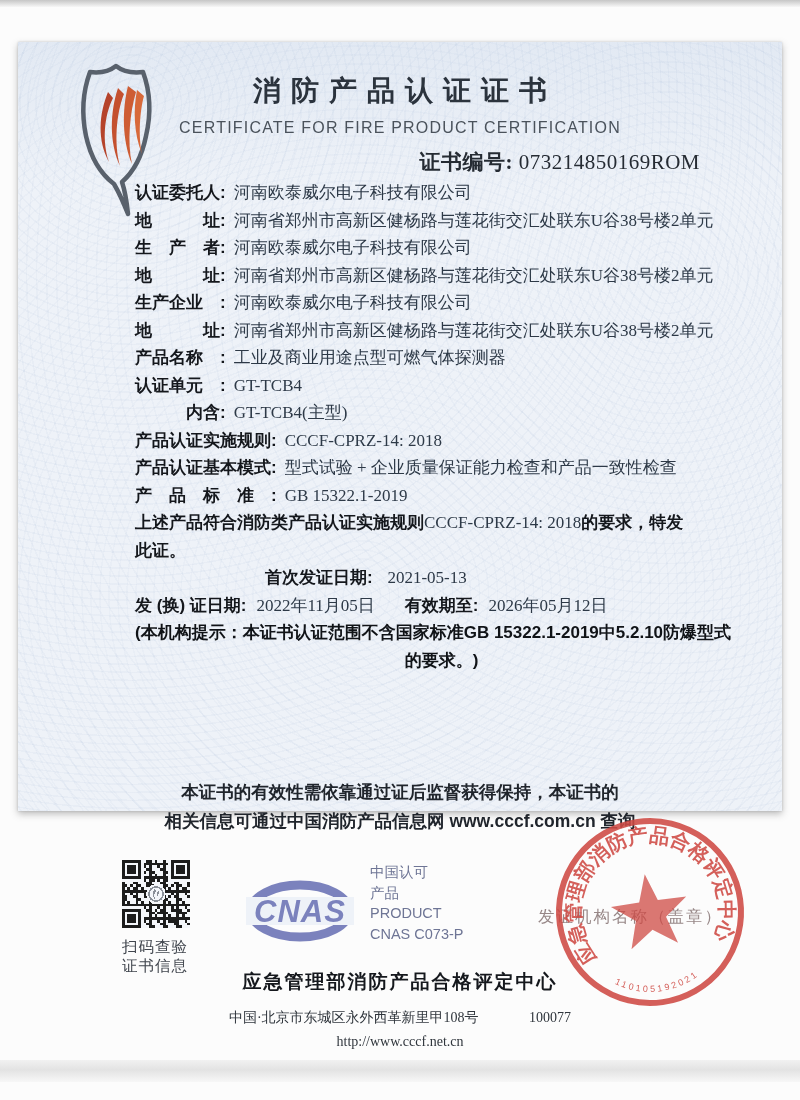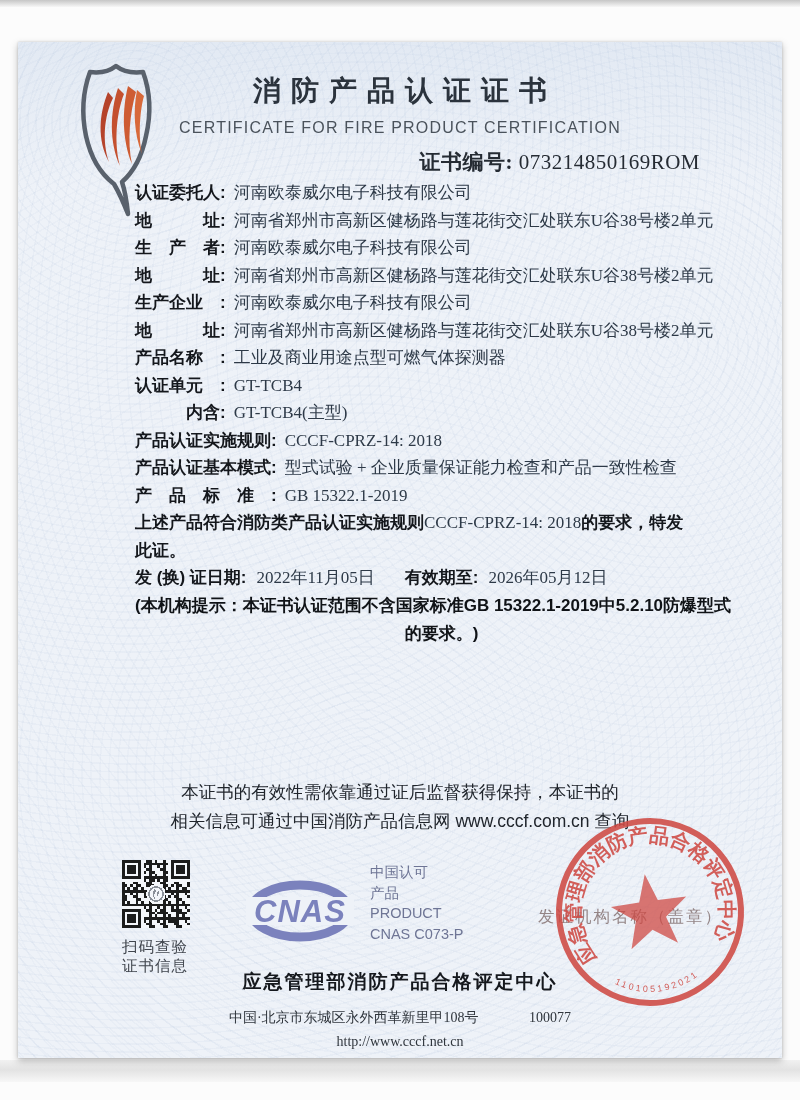--- a/index.html
+++ b/index.html
@@ -7,21 +7,21 @@
     width:800px;height:1100px;position:relative;overflow:hidden;
     background:#fcfcfc;
     font-family:"Liberation Sans",sans-serif;
   }
   .scan-top{position:absolute;top:0;left:0;right:0;height:7px;
     background:linear-gradient(#c6c6c6,#f7f7f7);}
   .scan-bottom{position:absolute;left:0;right:0;top:1060px;height:22px;
     background:linear-gradient(#ededed,#d8d8d8 45%,#f5f5f5);opacity:.7;}
   
   .paper{
-    position:absolute;left:18px;top:42px;width:764px;height:1016px;
+    position:absolute;left:18px;top:42px;width:764px;height:769px;
     background-color:#eef2f8;
     background-image:
       linear-gradient(rgba(165,188,218,.16),rgba(165,188,218,0) 150px),
       repeating-radial-gradient(circle at 15% 8%, rgba(115,145,190,.055) 0 1.5px, transparent 1.5px 8px),
       repeating-radial-gradient(circle at 85% 30%, rgba(115,145,190,.05) 0 1.5px, transparent 1.5px 10px),
       repeating-radial-gradient(circle at 45% 72%, rgba(115,145,190,.045) 0 1.5px, transparent 1.5px 9px);
     box-shadow:0 3px 7px rgba(90,90,90,.4), 0 0 2px rgba(0,0,0,.18);
   }
   
   .logo{position:absolute;left:48px;top:14px;}
@@ -40,21 +40,21 @@
   .stmt{line-height:27.5px;font-weight:700;color:#14171c;}
   .stmt .code{font-weight:400;}
   .firstrow{margin-left:130px;line-height:27.5px;}
   .firstrow .lbl,.issuerow .lbl{margin-right:10px;}
   .issuerow{display:flex;line-height:27.5px;}
   .issuerow .gap{width:30px;}
   .noteline{font-weight:700;color:#101317;line-height:28px;}
   .noteline.c{text-align:center;}
   
   .notice{position:absolute;left:0;right:0;top:736px;text-align:center;
-    font-size:17.5px;font-weight:400;color:#20252c;line-height:29px;}
+    font-size:17.5px;font-weight:700;color:#20252c;line-height:29px;}
   
   .qrblock{position:absolute;left:104px;top:818px;width:90px;text-align:left;}
   .qrcap{margin-top:5px;font-family:"Liberation Serif",serif;font-size:15.5px;
     color:#41464e;line-height:19px;letter-spacing:1px;}
   .cnaslogo{position:absolute;left:228px;top:838px;}
   .cnastext{position:absolute;left:352px;top:820px;font-size:14.5px;line-height:20.5px;color:#6e7595;}
   .stampwrap{position:absolute;left:518px;top:770px;width:240px;height:220px;}
   .stamp-underlay{position:absolute;left:2px;top:94px;width:236px;
     font-family:"Liberation Serif",serif;font-size:16.5px;letter-spacing:2px;
     color:rgba(125,105,105,.8);z-index:1;}
@@ -144,20 +144,24 @@
     <div class="frow">
       <span class="lbl">产　品　标　准　:</span>
       <span class="val">GB 15322.1-2019</span>
     </div>
 
     <div class="stmt">
       <span>上述产品符合消防类产品认证实施规则</span><span class="code val">CCCF-CPRZ-14: 2018</span><span>的要求，特发</span>
     </div>
     <div class="stmt">此证。</div>
 
+    <div class="firstrow">
+      <span class="lbl">首次发证日期:</span>
+      <span class="val">2021-05-13</span>
+    </div>
     <div class="issuerow">
       <span class="lbl">发 (换) 证日期:</span>
       <span class="val">2022年11月05日</span>
       <span class="gap"></span>
       <span class="lbl">有效期至:</span>
       <span class="val">2026年05月12日</span>
     </div>
 
     <div class="noteline">(本机构提示：本证书认证范围不含国家标准GB 15322.1-2019中5.2.10防爆型式</div>
     <div class="noteline c">的要求。)</div>

